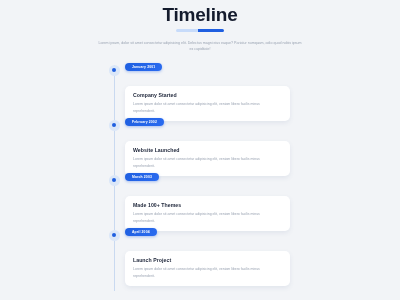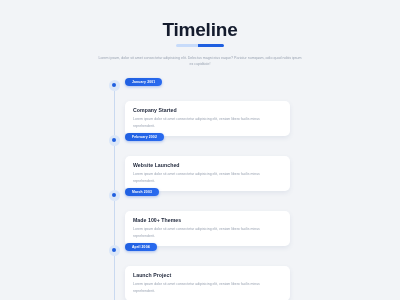--- a/index.html
+++ b/index.html
@@ -9,21 +9,21 @@
     font-family:"Liberation Sans", sans-serif;
     overflow:hidden;
   }
   .page {
     position:relative;
     width:400px; height:300px;
     background:#f2f4f7;
   }
 
   
-  .header { padding-top:20px; text-align:center; }
+  .header { padding-top:5px; text-align:center; }
   .page-title {
     font-size:19px;
     font-weight:bold;
     letter-spacing:-0.2px;
     color:#141b2d;
     line-height:1;
   }
   .title-accent {
     margin:5px auto 0;
     width:48px; height:3px;

